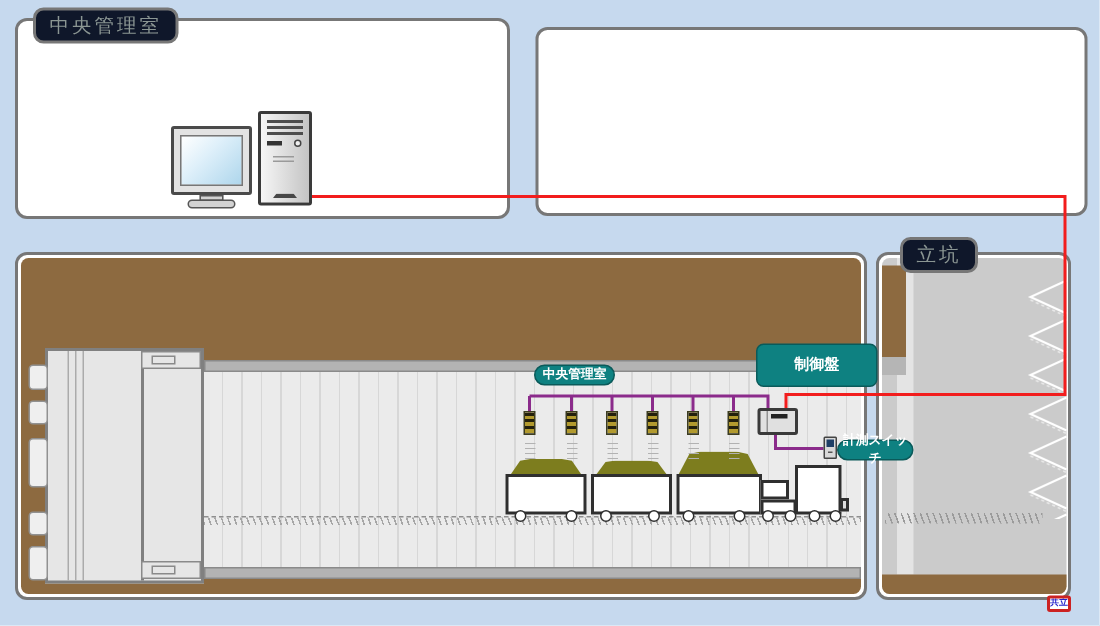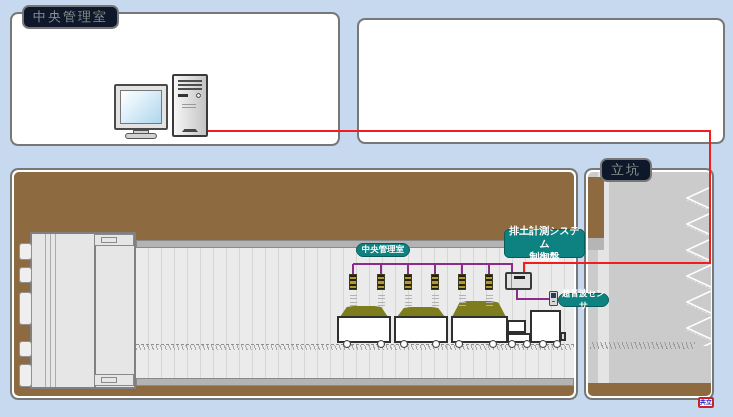--- a/index.html
+++ b/index.html
@@ -180,22 +180,21 @@
   </svg>
 
   <svg class="overlay" width="733" height="417">
     <path d="M208 131 L710 131 L710 263 L524 263 L524 272" fill="none" stroke="#f21d1d" stroke-width="2"></path>
     <path d="M353 264 L512 264 L512 272 M353 264 L353 275 M381 264 L381 275 M408 264 L408 275 M435 264 L435 275 M462 264 L462 275 M489 264 L489 275" fill="none" stroke="#8b2b8b" stroke-width="2"></path>
     <path d="M517 290 L517 299 L549 299" fill="none" stroke="#8b2b8b" stroke-width="2"></path>
   </svg>
 
   <div class="teal-label" style="left:356px;top:243px;width:54px;height:14px;font-size:8.5px;">中央管理室</div>
   <div class="teal-label" style="left:504px;top:229px;width:81px;height:29px;font-size:10px;line-height:13px;flex-direction:column;border-radius:5px;">
-    <span>排土計測システム</span>
     <span>制御盤</span>
   </div>
-  <div class="teal-label" style="left:558px;top:293px;width:51px;height:14px;font-size:8.5px;">超音波センサ</div>
+  <div class="teal-label" style="left:558px;top:293px;width:51px;height:14px;font-size:8.5px;">計測スイッチ</div>
 
   <div class="footer">
     <div class="logo-badge">共立</div>
   </div>
 
 </div>
 
 </body></html>

